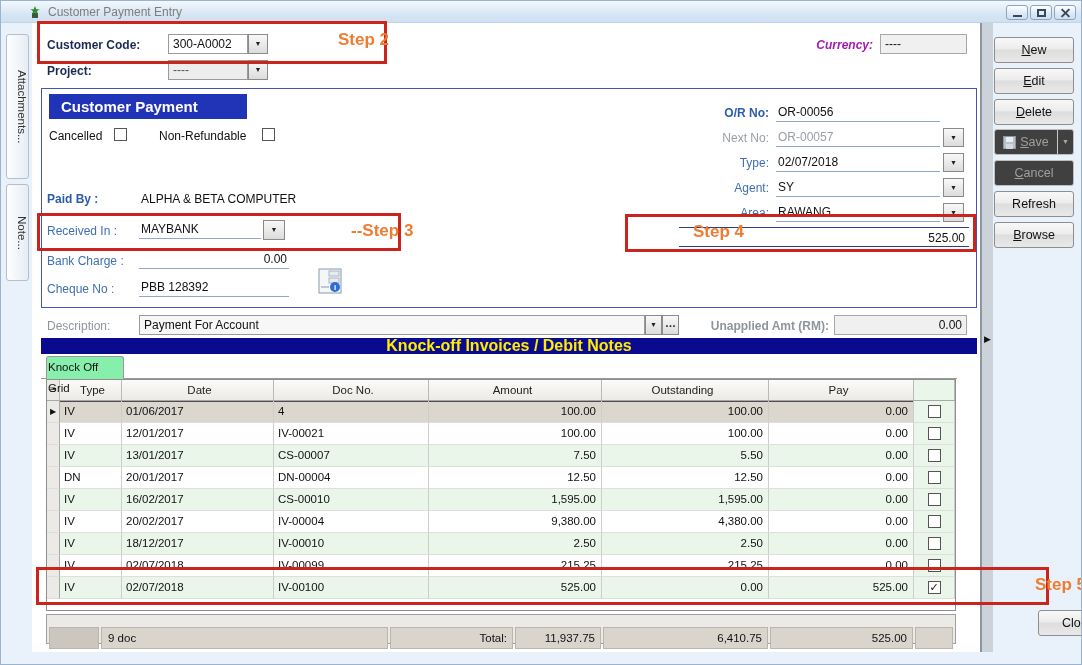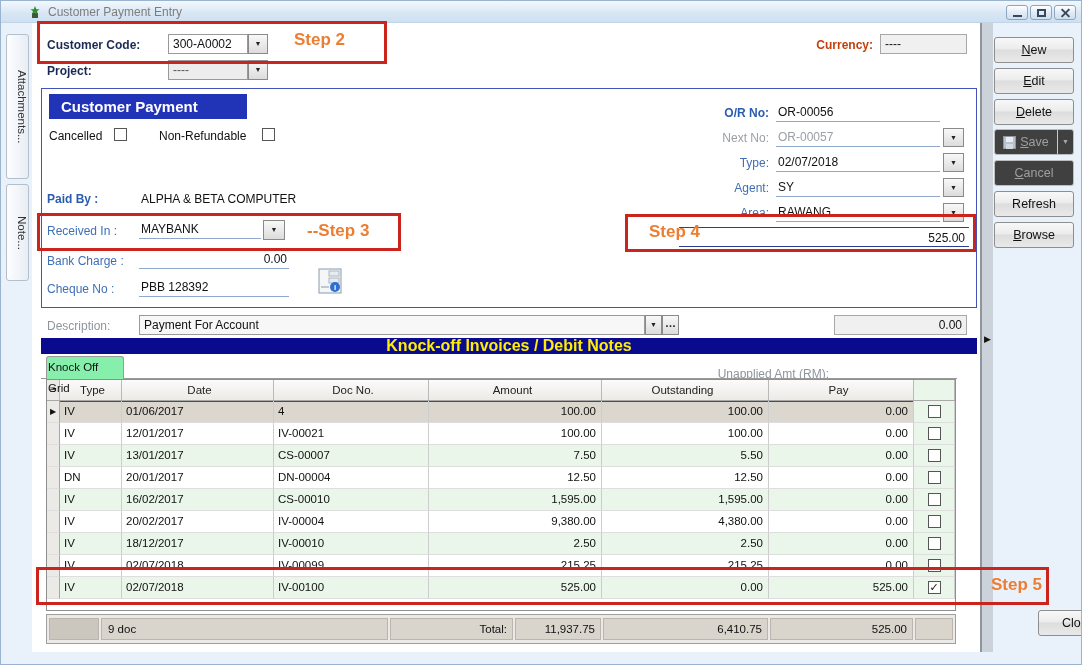--- a/index.html
+++ b/index.html
@@ -27,21 +27,21 @@
   
   .panel { position:absolute; left:31px; top:22px; width:948px; height:629px; background:#fff; }
   .splitter { position:absolute; left:979px; top:22px; width:13px; height:629px;
     background:#ccd2d9; border-left:2px solid #8f959c; }
   .splitter .chev { position:absolute; left:2px; top:311px; font-size:9px; color:#111; }
   
   .lab { position:absolute; white-space:nowrap; }
   .navy-b { color:#1b2a55; font-weight:bold; }
   .blue-b { color:#2b5cad; font-weight:bold; }
   .blue   { color:#3f6fb5; }
-  .teal-b { color:#c2410c; font-weight:bold; }
+  .teal-b { color:#a21caf; font-weight:bold;font-style:italic; }
   .gray   { color:#9aa0a6; }
   .graylb { color:#8e959d; }
   .right  { text-align:right; }
   
   .combo { position:absolute; height:20px; display:flex; }
   .combo .val { flex:1; border:1px solid #9a9a9a; background:#fff; padding:2px 4px; overflow:hidden; white-space:nowrap; }
   .combo .val.dim { background:#ededed; color:#555; }
   .ddbtn { width:20px; height:100%; border:1px solid #8a8a8a; background:linear-gradient(#f8f8f8,#dcdcdc);
     text-align:center; font-size:7px; line-height:18px; color:#222; }
   .ddbtn-f { position:absolute; width:21px; height:19px; border:1px solid #8a8a8a;
@@ -76,39 +76,39 @@
   .c-type { width:62px; padding-left:4px; }
   .c-date { width:152px; padding-left:4px; }
   .c-doc  { width:155px; padding-left:4px; }
   .c-amt  { width:173px; text-align:right; padding-right:5px; }
   .c-out  { width:167px; text-align:right; padding-right:5px; }
   .c-pay  { width:145px; text-align:right; padding-right:5px; }
   .c-chk  { flex:1; background:#e9f6e9; display:flex; align-items:center; justify-content:center; }
   .gcheck { width:13px; height:13px; border:1px solid #555; background:#fff; font-size:11px; line-height:11px; text-align:center; }
   
   .gfoot { position:absolute; left:45px; top:613px; width:910px; height:30px; background:#eceae6;
-    border:1px solid #9f9f9f; display:flex; gap:2px; padding:3px 2px; font-size:11.5px; }
+    border:1px solid #9f9f9f; display:flex; gap:2px; padding:12px 2px; font-size:11.5px; }
   .fc { height:22px; background:#d9d5cd; border:1px solid #bab6ae; line-height:20px; overflow:hidden; white-space:nowrap; }
   .fc.emp0 { width:50px; background:#cbc7bf; }
   .fc.docs { width:287px; padding-left:6px; }
   .fc.totl { width:123px; text-align:right; padding-right:5px; }
   .fc.a1 { width:86px; text-align:right; padding-right:5px; }
   .fc.a2 { width:165px; text-align:right; padding-right:5px; }
   .fc.a3 { width:143px; text-align:right; padding-right:5px; }
   .fc.fill { flex:1; }
   
   .btn { position:absolute; left:993px; width:80px; height:26px; border:1px solid #8e8e8e; border-radius:3px;
     background:linear-gradient(#f8f8f8,#ececec 45%,#dddddd 50%,#e9e9e9); font-size:12.5px; text-align:center; line-height:24px; color:#111; }
   .btn.dis { background:#404040; border-color:#bdbdbd; color:#9f9f9f; }
   .btn.split { display:flex; text-align:left; line-height:24px; }
   .btn.split .main { flex:1; display:flex; align-items:center; justify-content:center; gap:4px; }
   .btn.split .arrow { width:16px; border-left:1px solid #c9c9c9; text-align:center; font-size:7px; color:#a8a8a8; line-height:24px; }
   
   .redbox { position:absolute; border:3px solid #cb241c; z-index:9; }
-  .steptx { position:absolute; color:#ed7d31; font-weight:bold; font-size:17px; z-index:10; white-space:nowrap; }
+  .steptx { position:absolute; color:#ed7d31; font-weight:bold; font-size:17px; z-index:10; white-space:nowrap;margin-left:44px; }
   u { text-decoration:underline; }
 </style>
 </head>
 <body>
 
 <div id="win">
 
   <div class="titlebar">
     <svg class="app-icon" viewBox="0 0 14 14">
       <rect x="4" y="8" width="6" height="5" fill="#3a5a3a"></rect>
@@ -197,21 +197,21 @@
     <circle cx="18" cy="19" r="5" fill="#2f6fd0"></circle>
     <text x="18" y="22" font-size="8" fill="#fff" text-anchor="middle" font-weight="bold">i</text>
   </svg>
 
   <div class="lab graylb" style="left:46px;top:318px;">Description:</div>
   <div class="combo" style="left:138px;top:314px;width:540px;">
     <div class="val" style="background:#f7f7f7;">Payment For Account</div>
     <div class="ddbtn" style="width:17px;">▼</div>
     <div class="ddbtn" style="width:17px;font-size:11px;line-height:15px;font-weight:bold;">…</div>
   </div>
-  <div class="lab graylb right" style="left:690px;top:318px;width:138px;font-weight:normal;margin-top:48px;">Unapplied Amt (RM):</div>
+  <div class="lab graylb right" style="left:690px;top:318px;width:138px;font-weight:bold;">Unapplied Amt (RM):</div>
   <div class="robox right" style="left:833px;top:314px;width:133px;">0.00</div>
 
   <div class="navybar">Knock-off Invoices / Debit Notes</div>
   <div class="tabline"></div>
   <div class="gtab">Knock Off Grid</div>
 
   <div class="grid-body">
     <div class="ghead">
       <div class="hc c-ind" style="font-size:10px;">≡</div>
       <div class="hc c-type">Type</div>

